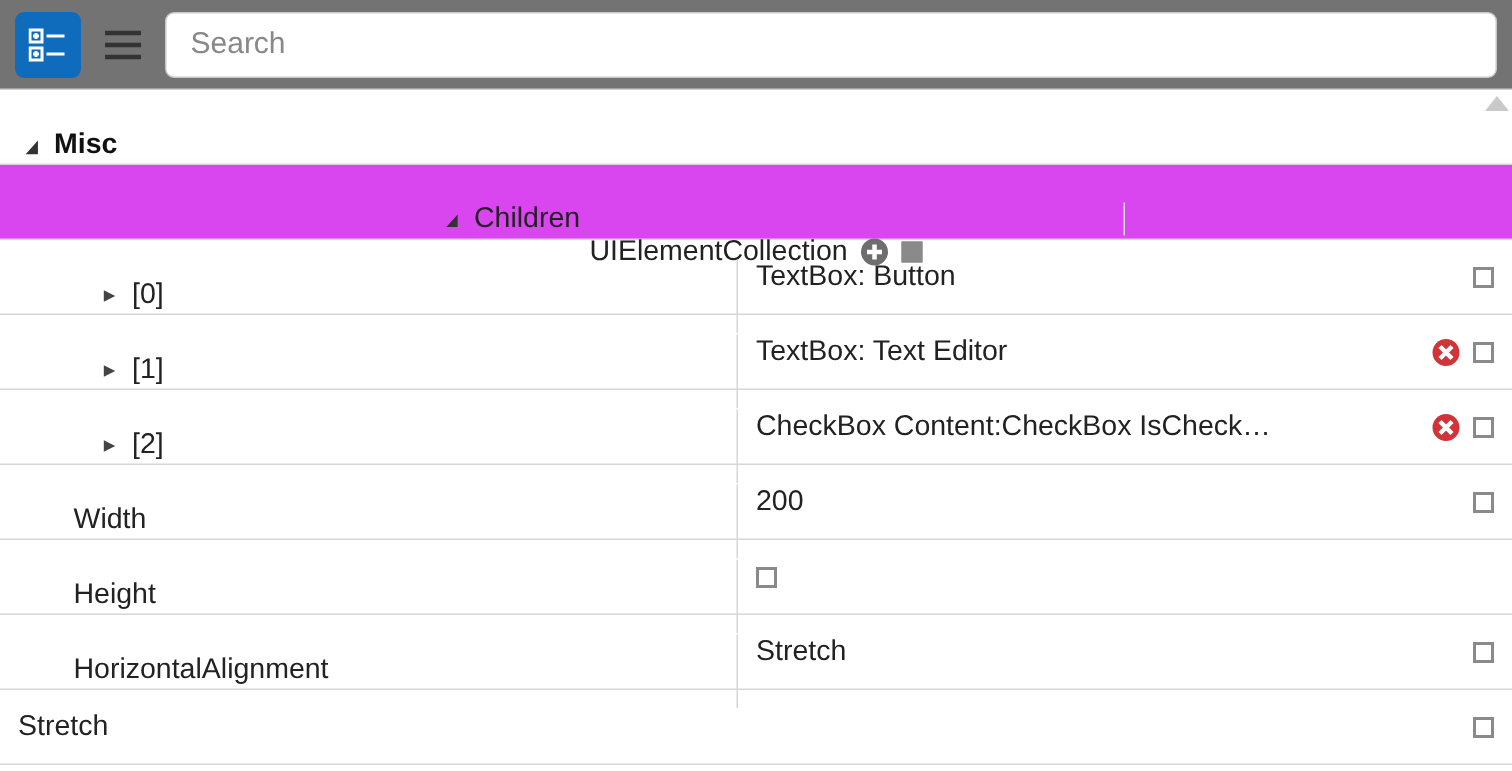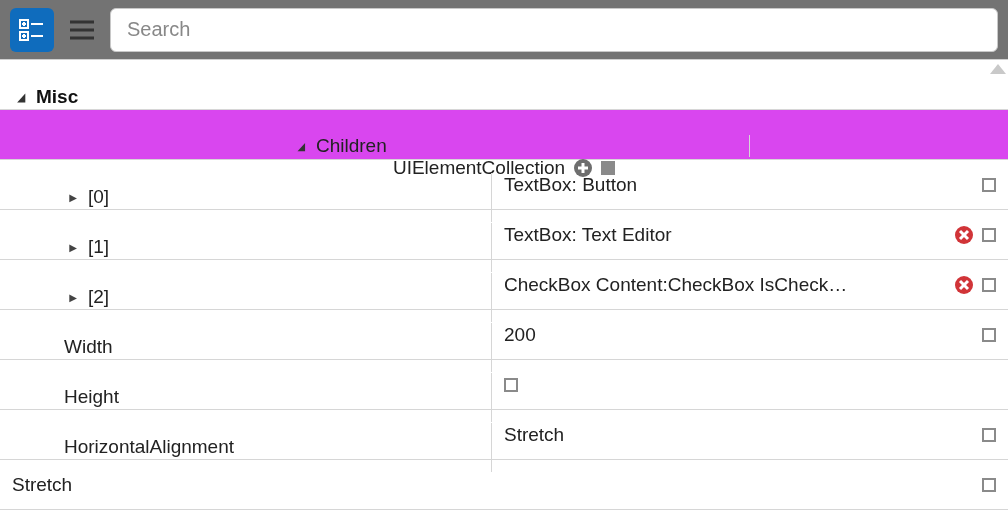--- a/index.html
+++ b/index.html
@@ -110,21 +110,21 @@
       justify-content: center;
       margin-right: 6px;
       font-size: 14px;
       color: #333;
     }
     .expander.right::before { content: "▶"; font-size: 10px; color: #444; }
     .expander.down::before { content: "◢"; font-size: 11px; color: #333; transform: scaleX(0.9); display:inline-block;}
     .indent-0 { padding-left: 12px; }
     .indent-1 { padding-left: 34px; }
     .indent-2 { padding-left: 64px; }
-    .indent-plain { padding-left: 64px; }
+    .indent-plain { padding-left: 49px; }
 
     .sq {
       width: 14px; height: 14px;
       border: 2px solid #8a8a8a;
       display: inline-block;
     }
     .sq.filled { background: #8a8a8a; }
     .iconbtn {
       display: inline-flex;
       align-items: center;

